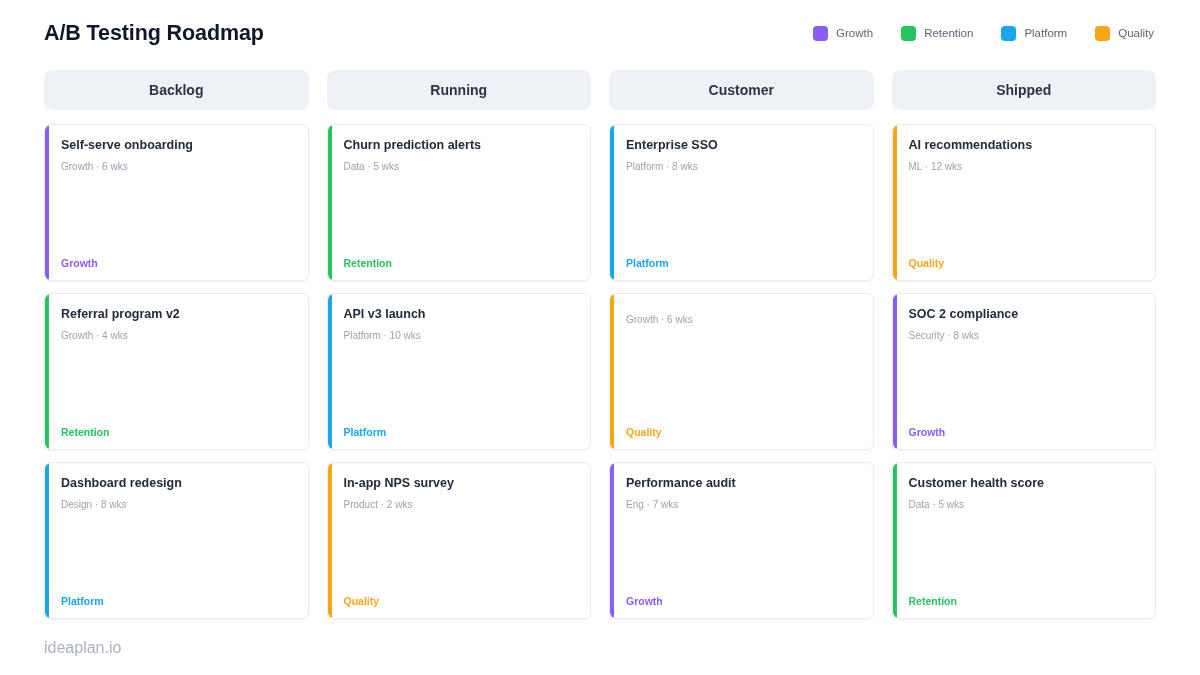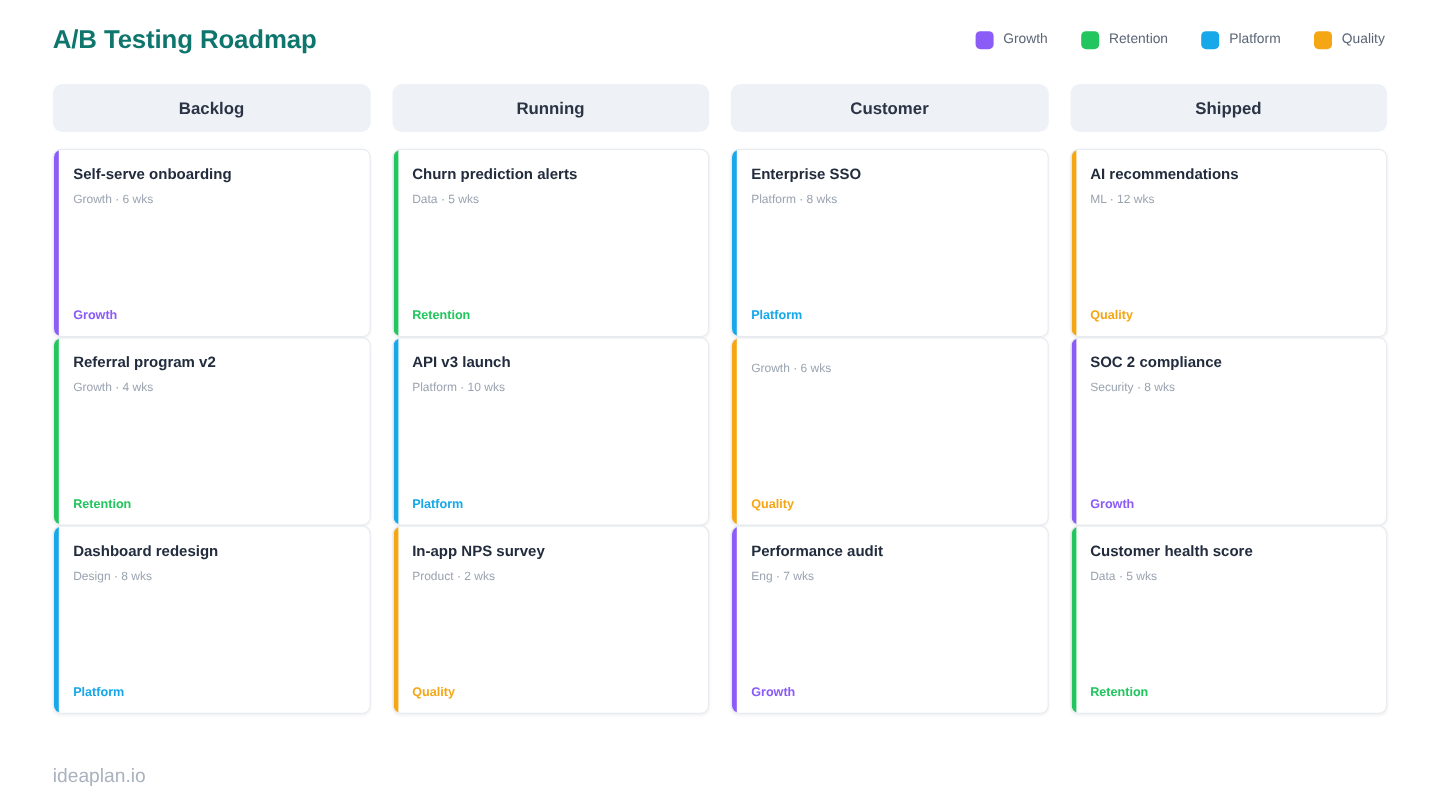--- a/index.html
+++ b/index.html
@@ -27,21 +27,21 @@
   .topbar {
     height: 66px;
     display: flex;
     align-items: center;
     justify-content: space-between;
   }
 
   .page-title {
     font-size: 21.5px;
     font-weight: bold;
-    color: #0f766e;
+    color: #0f172a;
     letter-spacing: -0.1px;
   }
 
   .legend {
     display: flex;
     align-items: center;
     gap: 28px;
     padding-right: 2px;
   }
 
@@ -85,20 +85,21 @@
     justify-content: center;
     font-size: 14px;
     font-weight: bold;
     color: #2b3445;
     margin-bottom: 14px;
   }
 
   .cards {
     display: flex;
     flex-direction: column;
+    gap: 12px;
   }
 
   .card {
     position: relative;
     height: 157px;
     background: #ffffff;
     border: 1px solid #e8ebf0;
     border-radius: 7px;
     box-shadow: 0 1px 2px rgba(16, 24, 40, 0.05);
     padding: 13px 14px 12px 16px;

